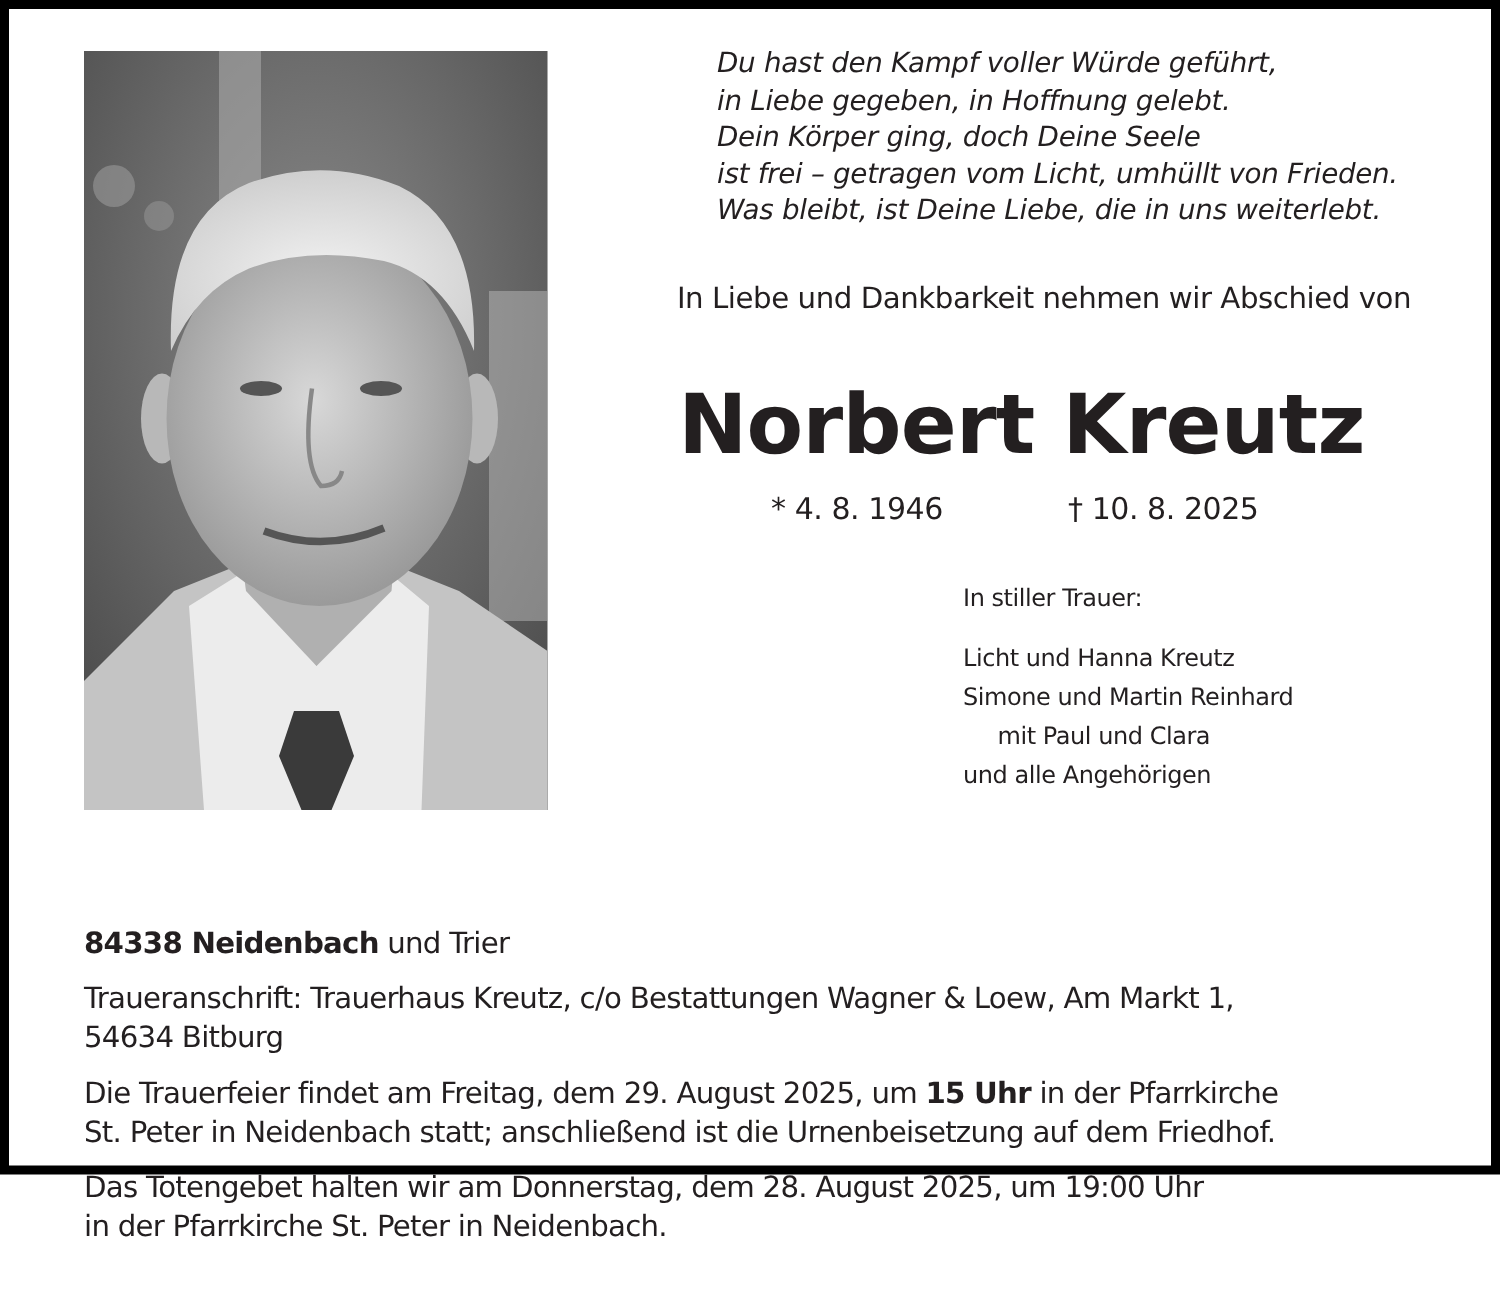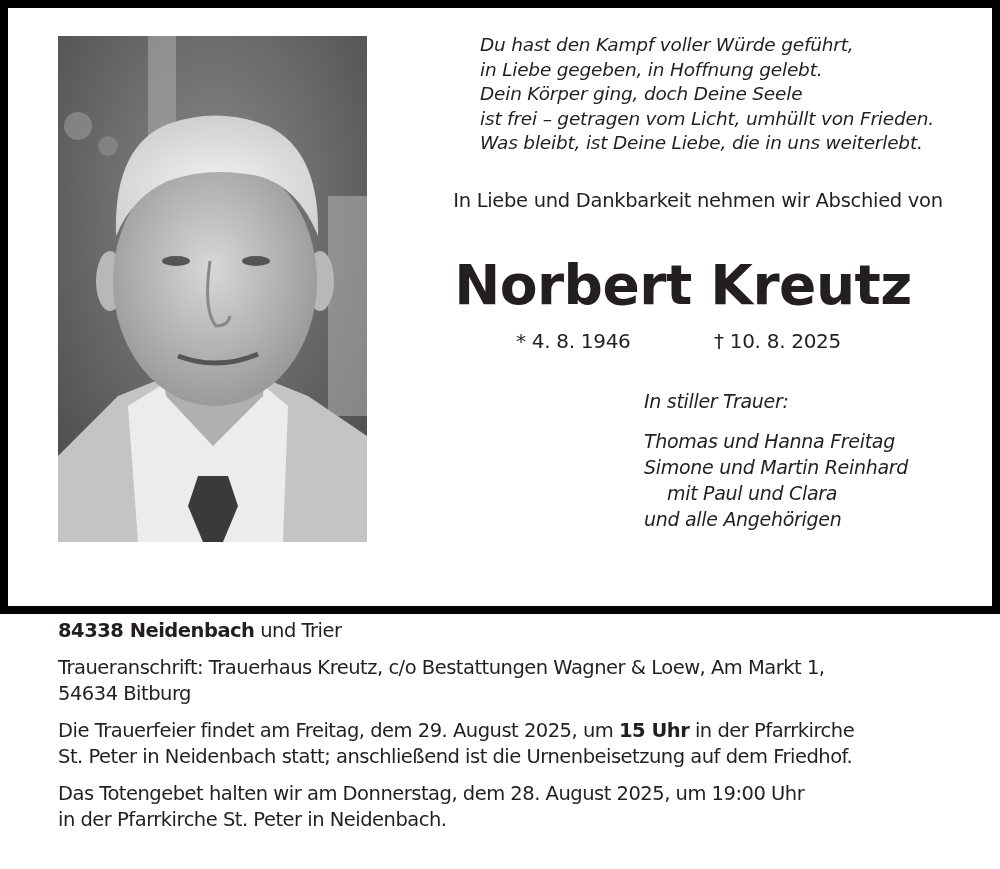--- a/index.html
+++ b/index.html
@@ -1,19 +1,19 @@
 <!DOCTYPE html>
 <html><head>
 <meta charset="utf-8">
 <style>
   html, body { margin: 0; padding: 0; background: #ffffff; }
   body { width: 1000px; height: 869px; position: relative; overflow: hidden; }
   .frame {
-    position: absolute; left: 0; top: 0; width: 1000px; height: 614px;
-    box-sizing: border-box; border: 8px solid #000000; background: #ffffff;
+    position: absolute; left: 0; top: 0; width: 1000px; height: 783px;
+    box-sizing: border-box; border: 6px solid #000000; background: #ffffff;
   }
   .photo {
     position: absolute; left: 50px; top: 28px; width: 309px; height: 506px;
     overflow: hidden; background: #6a6a6a;
   }
   .photo svg { display: block; }
   .poem {
     position: absolute; left: 472px; top: 25px; width: 500px;
     font-family: "DejaVu Sans", sans-serif; font-style: italic;
     font-size: 18.5px; line-height: 24.5px; color: #231f20;
@@ -32,22 +32,22 @@
     white-space: nowrap;
   }
   .dates {
     position: absolute; top: 321px; font-family: "DejaVu Sans", sans-serif;
     font-size: 20px; color: #231f20; white-space: nowrap; letter-spacing: -0.3px;
   }
   .date-birth { left: 508px; }
   .date-death { left: 706px; }
   .mourners {
     position: absolute; left: 636px; top: 380px; width: 340px;
-    font-family: "DejaVu Sans", sans-serif; font-size: 19px;
-    line-height: 26px; color: #231f20; letter-spacing: -0.3px; font-style: italic;
+    font-family: "DejaVu Sans", sans-serif; font-size: 16px;
+    line-height: 26px; color: #231f20; letter-spacing: -0.3px;
   }
   .mourners .heading { margin-bottom: 14px; }
   .mourners .line { white-space: nowrap; }
   .mourners .indent { padding-left: 23px; }
   .bottom {
     position: absolute; left: 50px; top: 610px; width: 920px;
     font-family: "DejaVu Sans", sans-serif; font-size: 19.5px;
     line-height: 26px; color: #231f20; letter-spacing: -0.5px;
   }
   .bottom p { margin: 0 0 11px 0; }
@@ -114,21 +114,21 @@
 
   <div class="intro">In Liebe und Dankbarkeit nehmen wir Abschied von</div>
 
   <div class="name">Norbert Kreutz</div>
 
   <div class="dates date-birth">* 4. 8. 1946</div>
   <div class="dates date-death">† 10. 8. 2025</div>
 
   <div class="mourners">
     <div class="heading line">In stiller Trauer:</div>
-    <div class="line">Thomas und Hanna Freitag</div>
+    <div class="line">Licht und Hanna Kreutz</div>
     <div class="line">Simone und Martin Reinhard</div>
     <div class="line indent">mit Paul und Clara</div>
     <div class="line">und alle Angehörigen</div>
   </div>
 
   <div class="bottom">
     <p><b>84338 Neidenbach</b><span> und Trier</span></p>
     <p><span>Traueranschrift: Trauerhaus Kreutz, c/o Bestattungen Wagner &amp; Loew, Am Markt 1,</span><br><span>54634 Bitburg</span></p>
     <p><span>Die Trauerfeier findet am Freitag, dem 29. August 2025, um </span><b>15 Uhr</b><span> in der Pfarrkirche</span><br><span>St. Peter in Neidenbach statt; anschließend ist die Urnenbeisetzung auf dem Friedhof.</span></p>
     <p><span>Das Totengebet halten wir am Donnerstag, dem 28. August 2025, um 19:00 Uhr</span><br><span>in der Pfarrkirche St. Peter in Neidenbach.</span></p>

